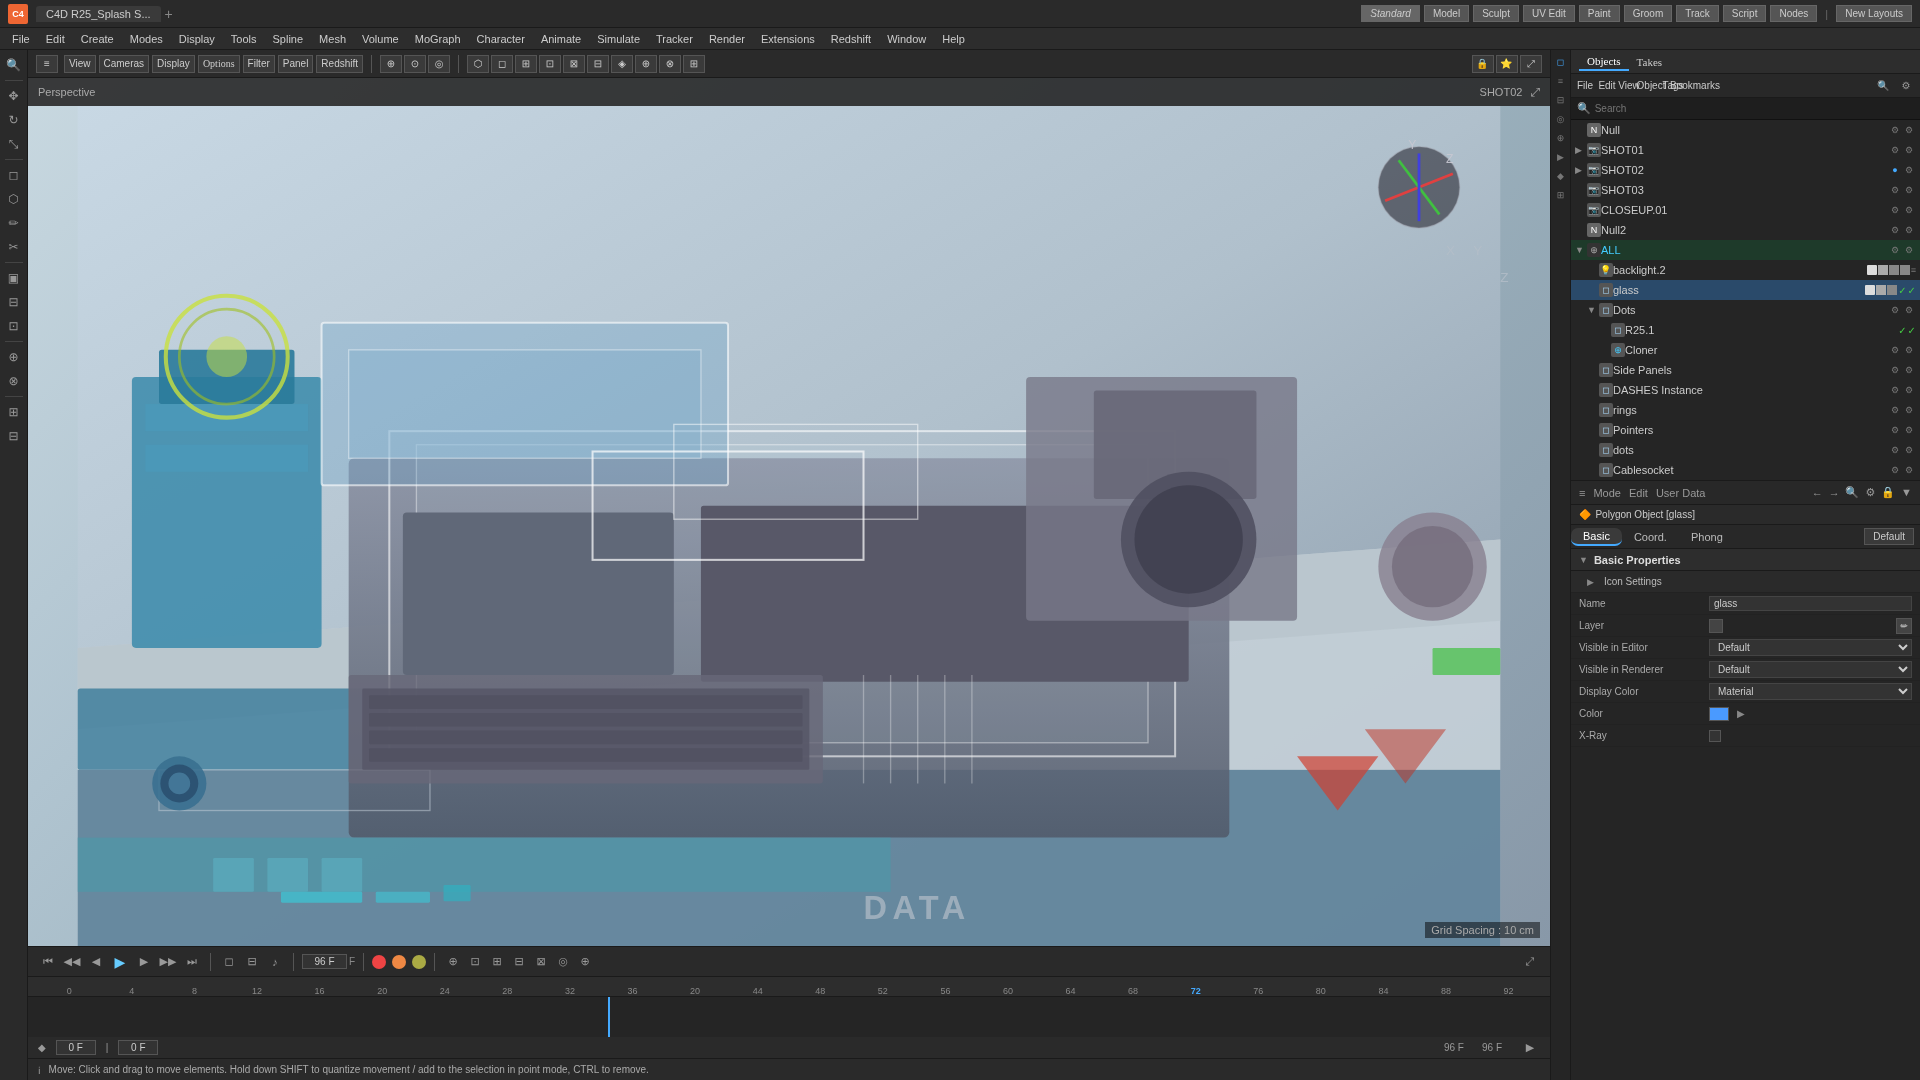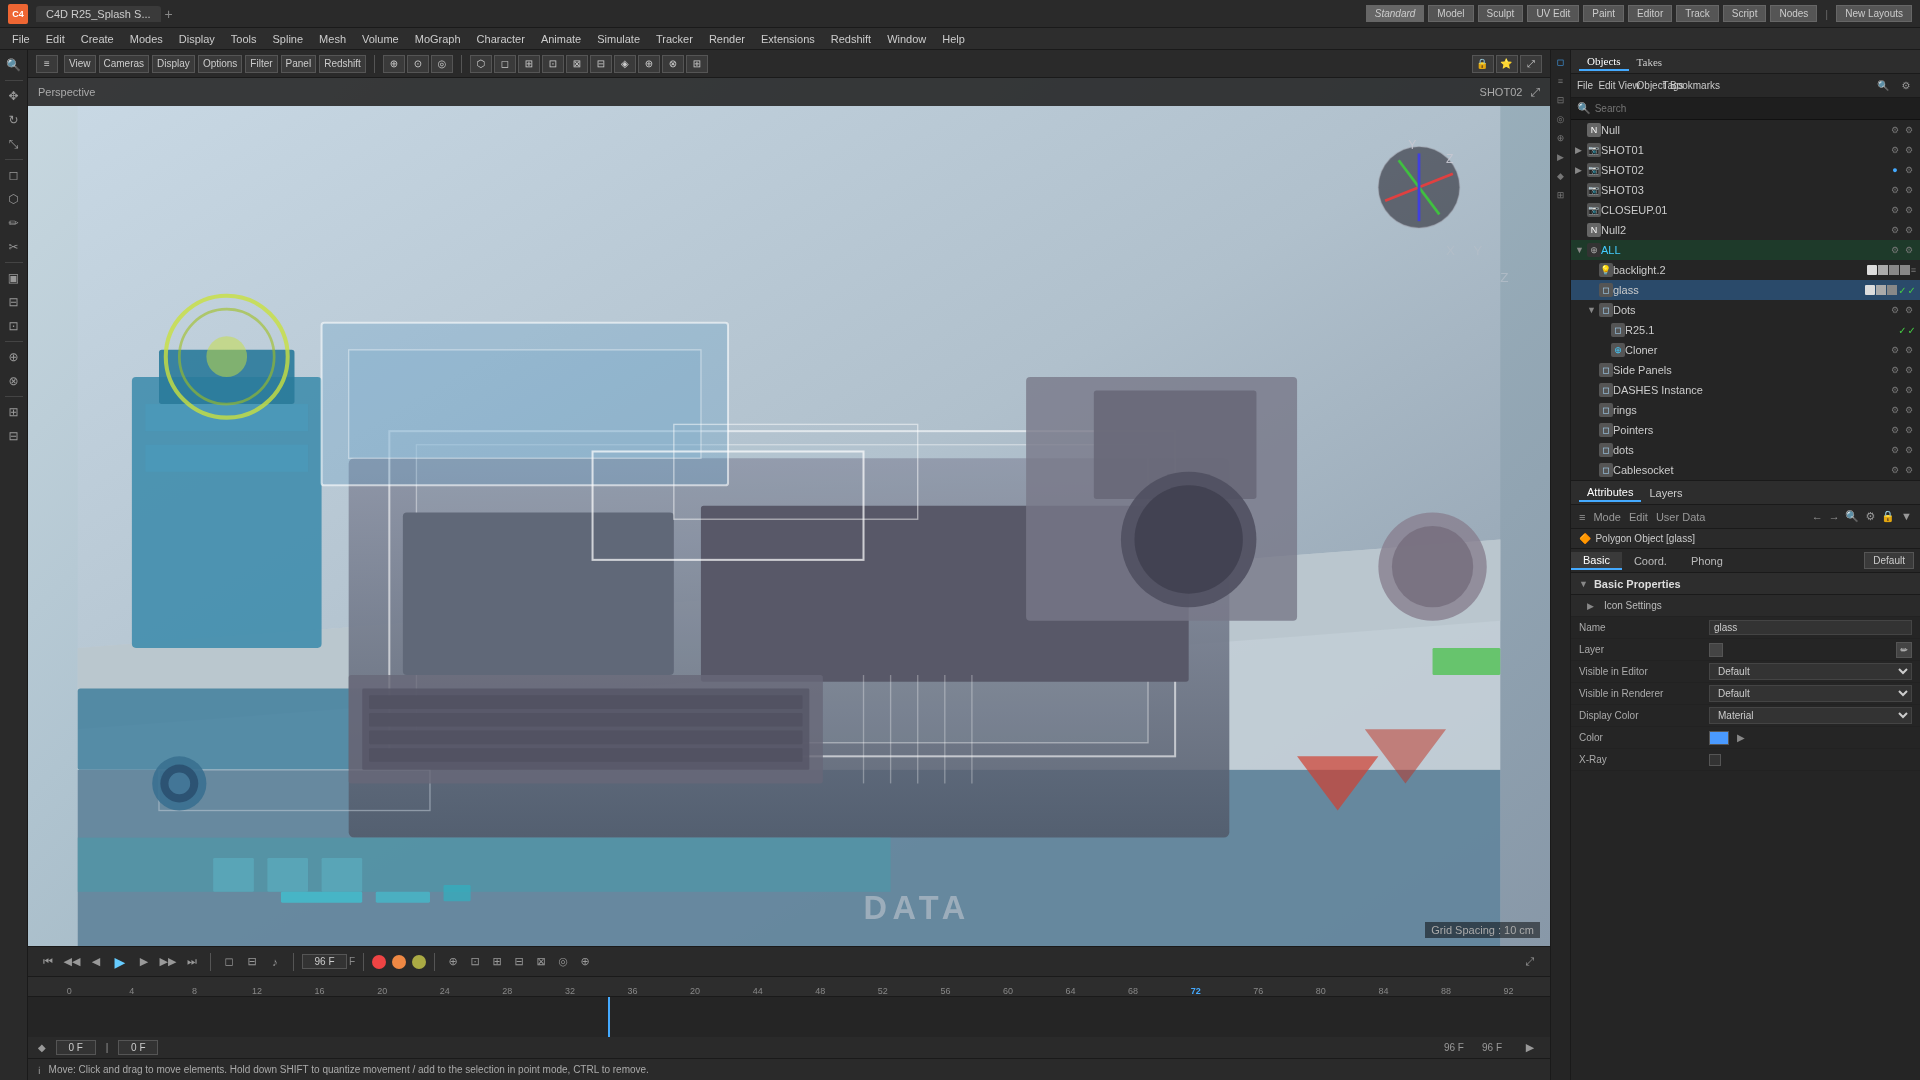--- a/index.html
+++ b/index.html
@@ -89,21 +89,21 @@
 
     
     #attributes-panel { flex: 1; display: flex; flex-direction: column; }
     #attr-header { display: flex; align-items: center; height: 24px; background: #2d2d2d; padding: 0 8px; border-bottom: 1px solid #1a1a1a; }
     #attr-header .panel-tab { padding: 2px 8px; font-size: 11px; color: #ccc; cursor: pointer; }
     #attr-header .panel-tab.active { color: #fff; border-bottom: 2px solid #4af; }
     #attr-toolbar { display: flex; align-items: center; height: 24px; background: #282828; padding: 0 6px; border-bottom: 1px solid #1a1a1a; gap: 4px; }
     .attr-tool { color: #999; font-size: 11px; cursor: pointer; padding: 2px; }
     #attr-object-label { height: 20px; background: #2a2a2a; padding: 0 8px; display: flex; align-items: center; border-bottom: 1px solid #1a1a1a; }
     #attr-object-label span { font-size: 10px; color: #aaa; }
-    .attr-tab { padding: 2px 12px; font-size: 11px; color: #bbb; cursor: pointer; }
+    .attr-tab { padding: 2px 12px; font-size: 11px; color: #bbb; cursor: pointer; border-radius: 7px; }
     .attr-tab.active { background: #3a3a3a; color: #fff; border-bottom: 2px solid #4af; }
     .attr-dd-btn { padding: 2px 8px; background: #3a3a3a; border: 1px solid #555; color: #ccc; font-size: 10px; cursor: pointer; }
     
     #attr-content { flex: 1; overflow-y: auto; background: #252525; padding: 0; }
     .attr-section-header { display: flex; align-items: center; height: 22px; background: #2d2d2d; padding: 0 8px; border-bottom: 1px solid #1a1a1a; cursor: pointer; }
     .attr-section-arrow { color: #888; font-size: 9px; margin-right: 6px; }
     .attr-section-title { font-size: 11px; color: #ddd; font-weight: bold; }
     .attr-row { display: flex; align-items: center; height: 22px; padding: 0 8px; border-bottom: 1px solid #222; }
     .attr-label { width: 130px; font-size: 10px; color: #aaa; }
     .attr-value-input { flex: 1; background: #333; border: 1px solid #444; color: #ccc; font-size: 10px; padding: 1px 4px; }
@@ -148,21 +148,21 @@
 <div id="title-bar">
   <div class="app-icon">C4</div>
   <div class="tab">C4D R25_Splash S...</div>
   <span style="color:#888;font-size:14px;cursor:pointer;">+</span>
   <div class="layout-section">
     <button class="layout-btn active">Standard</button>
     <button class="layout-btn">Model</button>
     <button class="layout-btn">Sculpt</button>
     <button class="layout-btn">UV Edit</button>
     <button class="layout-btn">Paint</button>
-    <button class="layout-btn">Editor</button>
+    <button class="layout-btn">Groom</button>
     <button class="layout-btn">Track</button>
     <button class="layout-btn">Script</button>
     <button class="layout-btn">Nodes</button>
     <span style="color:#666;margin:0 4px;">|</span>
     <button class="new-layouts-btn">New Layouts</button>
   </div>
 </div>
 
 <div id="menu-bar">
   <span>File</span>
@@ -212,21 +212,21 @@
   </div>
 
   <div id="center-area">
 
     <div id="viewport-toolbar">
       <div class="vp-btn">≡</div>
       <div style="display:flex;align-items:center;gap:3px;">
         <span class="vp-btn" style="width:auto;padding:0 4px;font-size:10px;">View</span>
         <span class="vp-btn" style="width:auto;padding:0 4px;font-size:10px;">Cameras</span>
         <span class="vp-btn" style="width:auto;padding:0 4px;font-size:10px;">Display</span>
-        <span class="vp-btn" style="width:auto;padding:0 4px;font-size:10px;">Options</span>
+        <span class="vp-btn" style="width:auto;padding:0 4px;font-size:10px;font-family:Liberation Serif, serif;">Options</span>
         <span class="vp-btn" style="width:auto;padding:0 4px;font-size:10px;">Filter</span>
         <span class="vp-btn" style="width:auto;padding:0 4px;font-size:10px;">Panel</span>
         <span class="vp-btn" style="width:auto;padding:0 4px;font-size:10px;">Redshift</span>
       </div>
       <div class="vp-separator"></div>
       <div style="display:flex;gap:2px;">
         <div class="vp-btn">⊕</div>
         <div class="vp-btn">⊙</div>
         <div class="vp-btn">◎</div>
       </div>
@@ -669,24 +669,20 @@
           <span class="obj-arrow"> </span>
           <span class="c4d-icon c4d-icon-obj">◻</span>
           <span class="obj-name">Cablesocket</span>
           <span class="obj-vis">⚙</span>
           <span class="obj-vis">⚙</span>
         </div>
       </div>
     </div>
 
     <div id="attributes-panel">
-      <div id="attr-header">
-        <div class="panel-tab active">Attributes</div>
-        <div class="panel-tab">Layers</div>
-      </div>
       <div id="attr-toolbar">
         <span class="attr-tool">≡</span>
         <span class="attr-tool">Mode</span>
         <span class="attr-tool">Edit</span>
         <span class="attr-tool">User Data</span>
         <div style="margin-left:auto;display:flex;gap:2px;">
           <span class="attr-tool">←</span>
           <span class="attr-tool">→</span>
           <span class="attr-tool">🔍</span>
           <span class="attr-tool">⚙</span>

